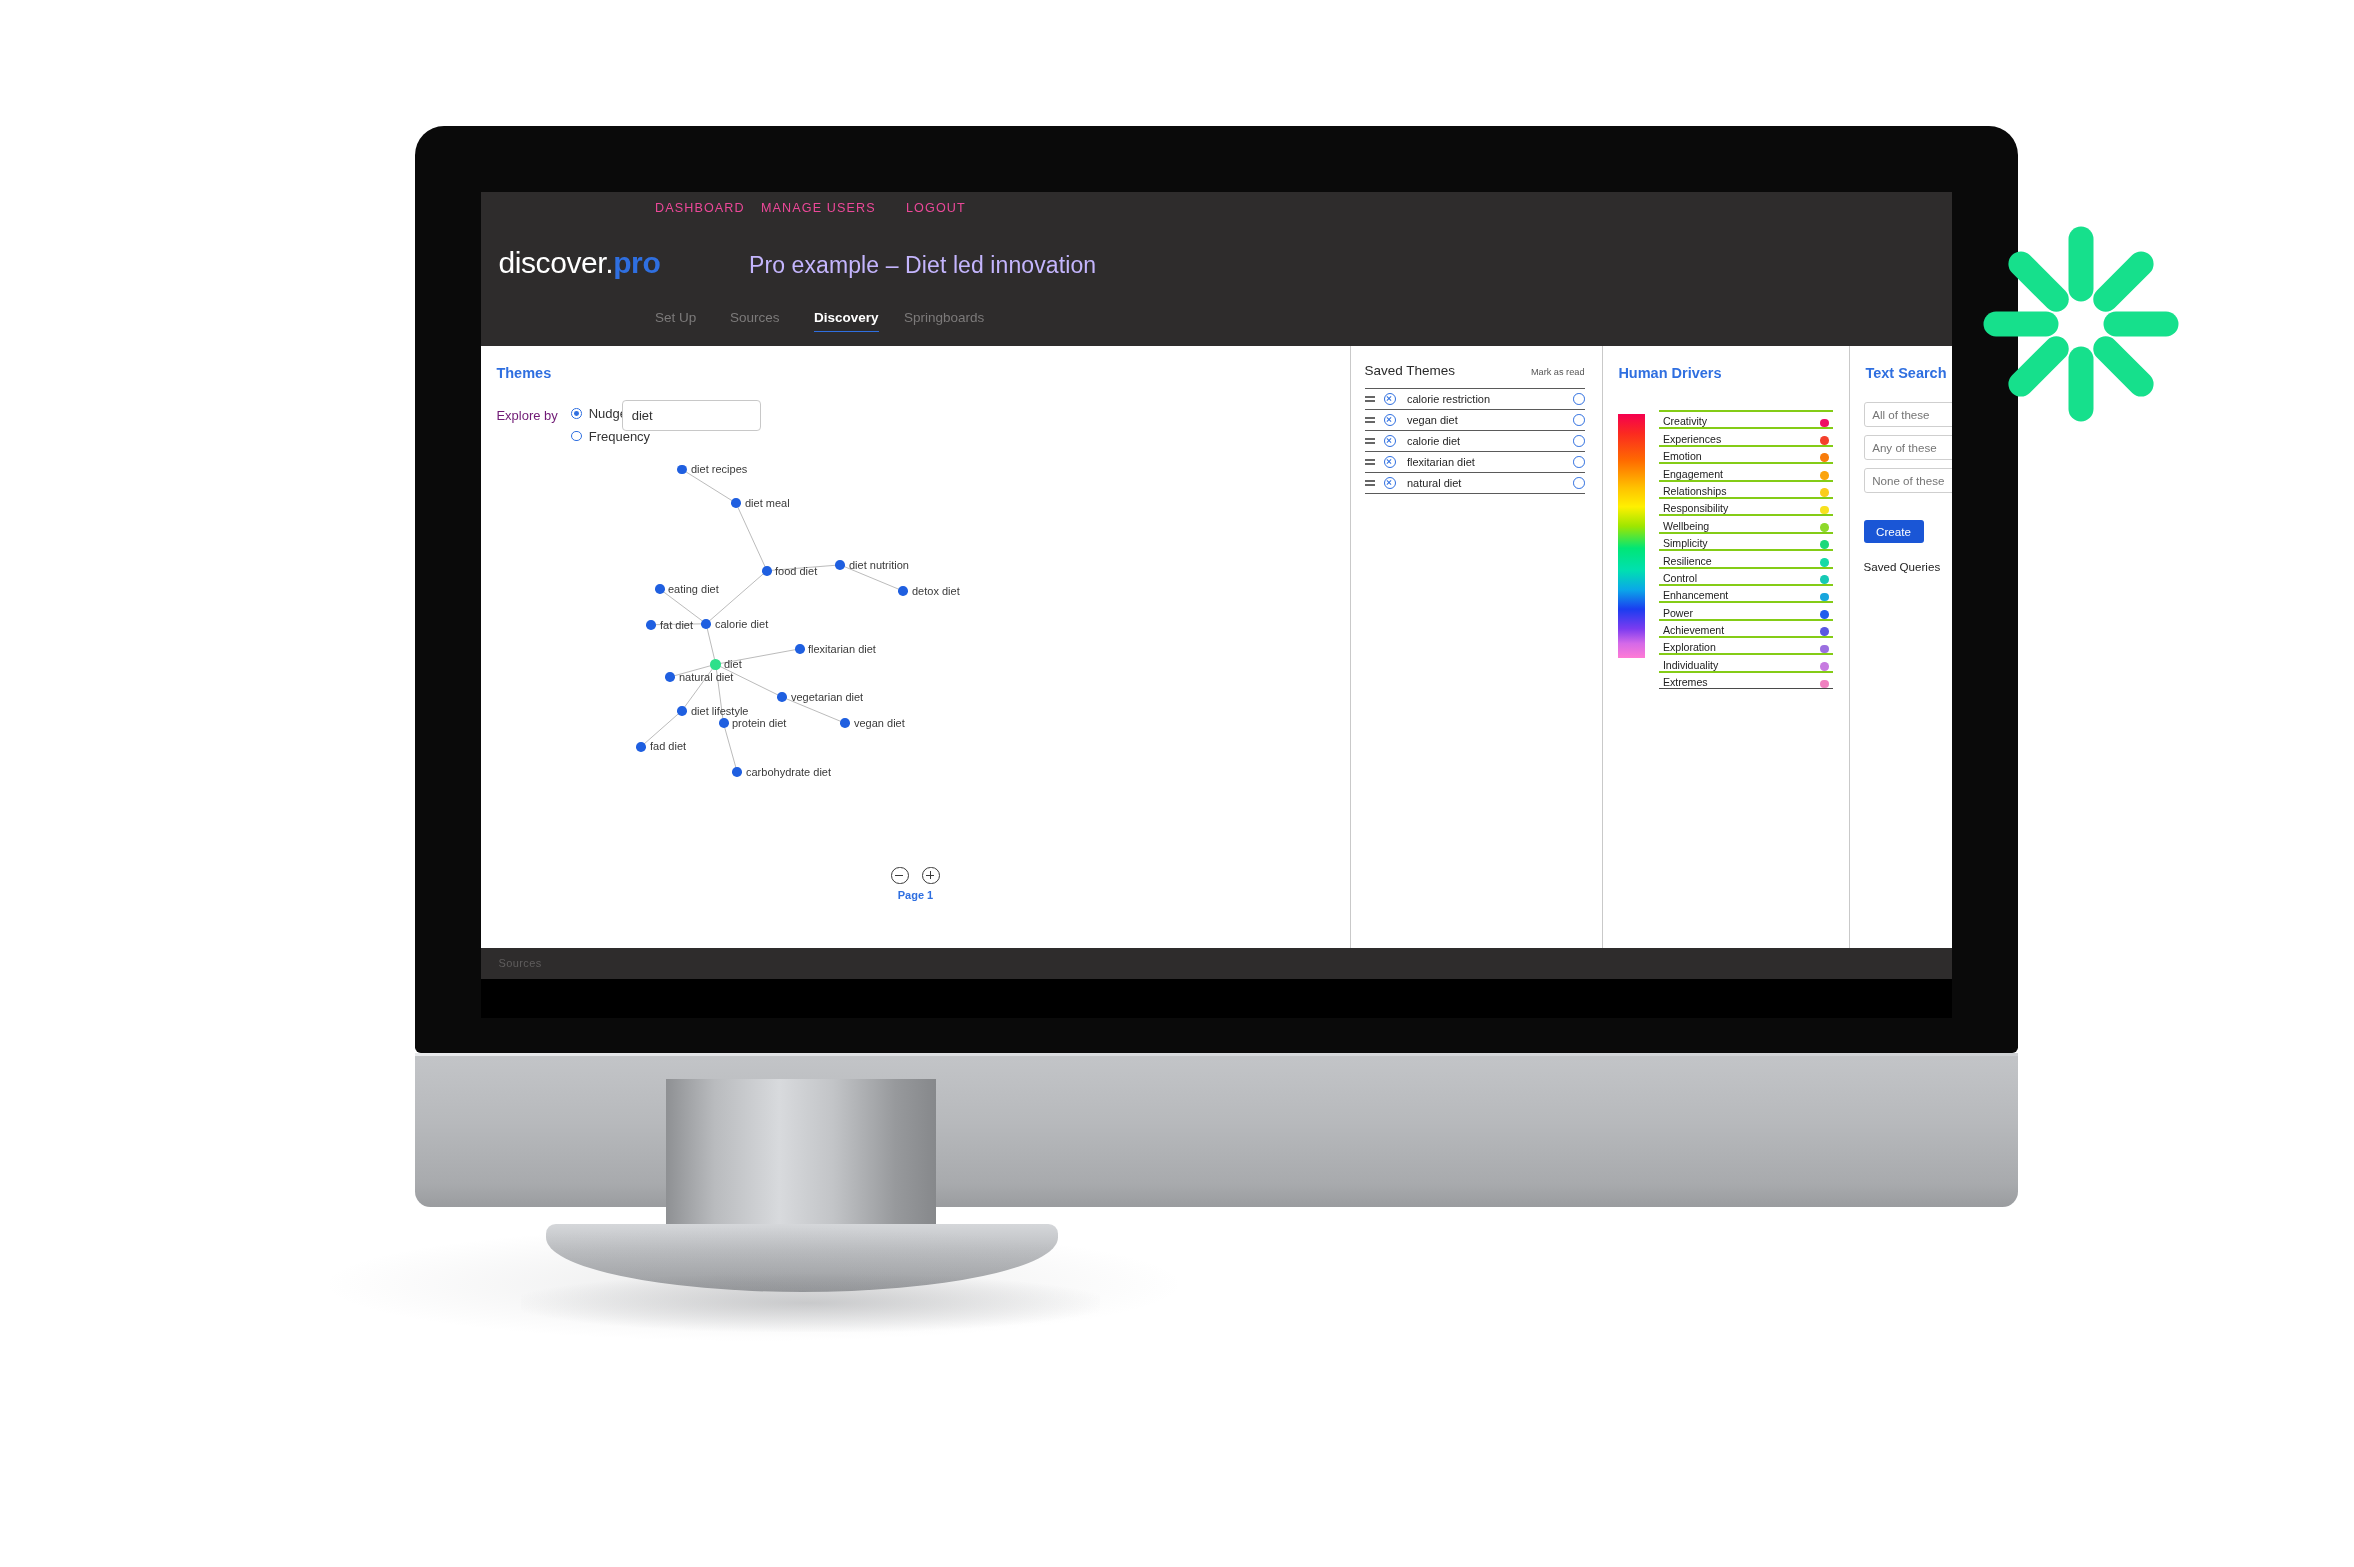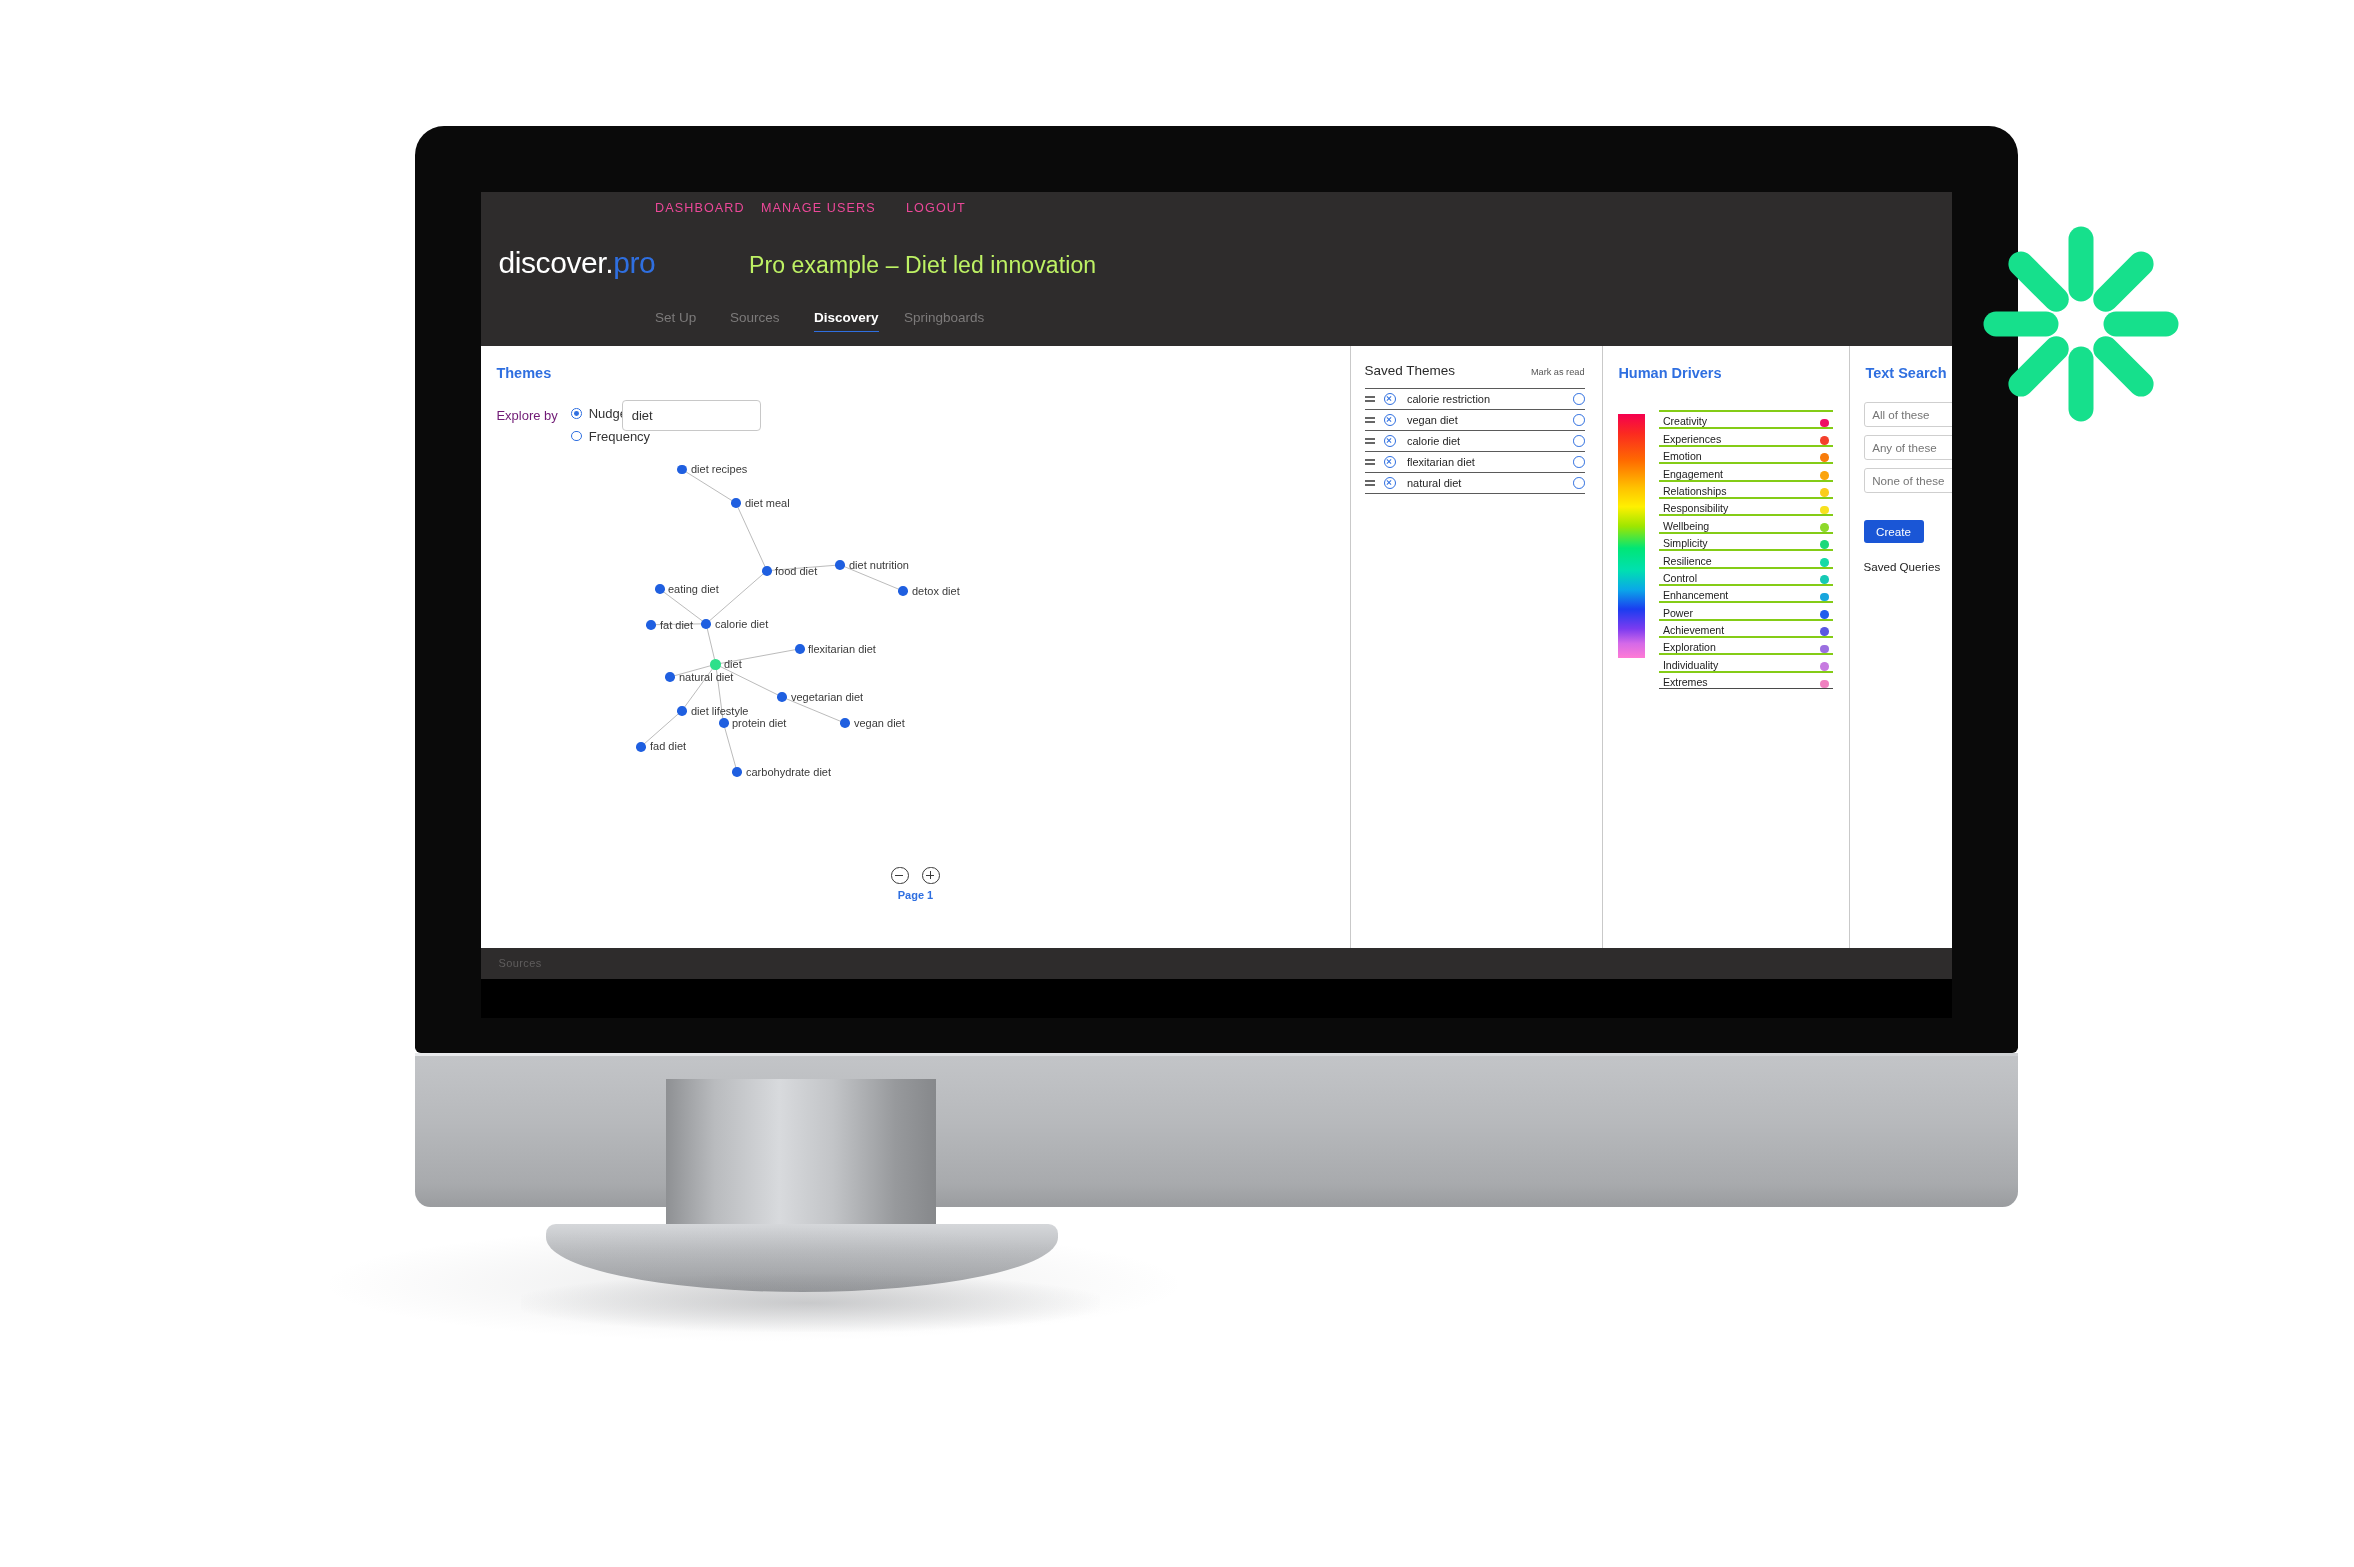--- a/index.html
+++ b/index.html
@@ -48,23 +48,23 @@
   #app-header{position:absolute;left:0;top:0;width:100%;height:154px;background:#2e2c2c;}
   #utility-nav{position:absolute;left:0;top:8.7px;width:100%;height:27px;}
   .util-link{
     position:absolute;top:0;color:#ec4899;font-size:12.6px;letter-spacing:1.1px;
     font-family:"Liberation Sans",sans-serif;cursor:pointer;
   }
   #brand{
     position:absolute;left:17.4px;top:54px;font-size:30px;color:#ffffff;
     letter-spacing:-0.4px;
   }
-  #brand .accent{color:#2f6fe0;}
+  #brand .accent{color:#2f6fe0;font-weight:bold;}
   #project-title{
-    position:absolute;left:268px;top:60px;font-size:23px;color:#bef264;letter-spacing:0.1px;
+    position:absolute;left:268px;top:60px;font-size:23px;color:#c4b5fd;letter-spacing:0.1px;
   }
   #query-wrap{
     position:absolute;left:743px;top:64px;right:0;height:23px;
     display:flex;align-items:center;gap:8.7px;overflow:hidden;
   }
   #query-icon{
     width:10.6px;height:10.6px;border:1.5px solid #8ea7d6;border-radius:50%;
     position:relative;flex:none;
   }
   #query-icon:after{

